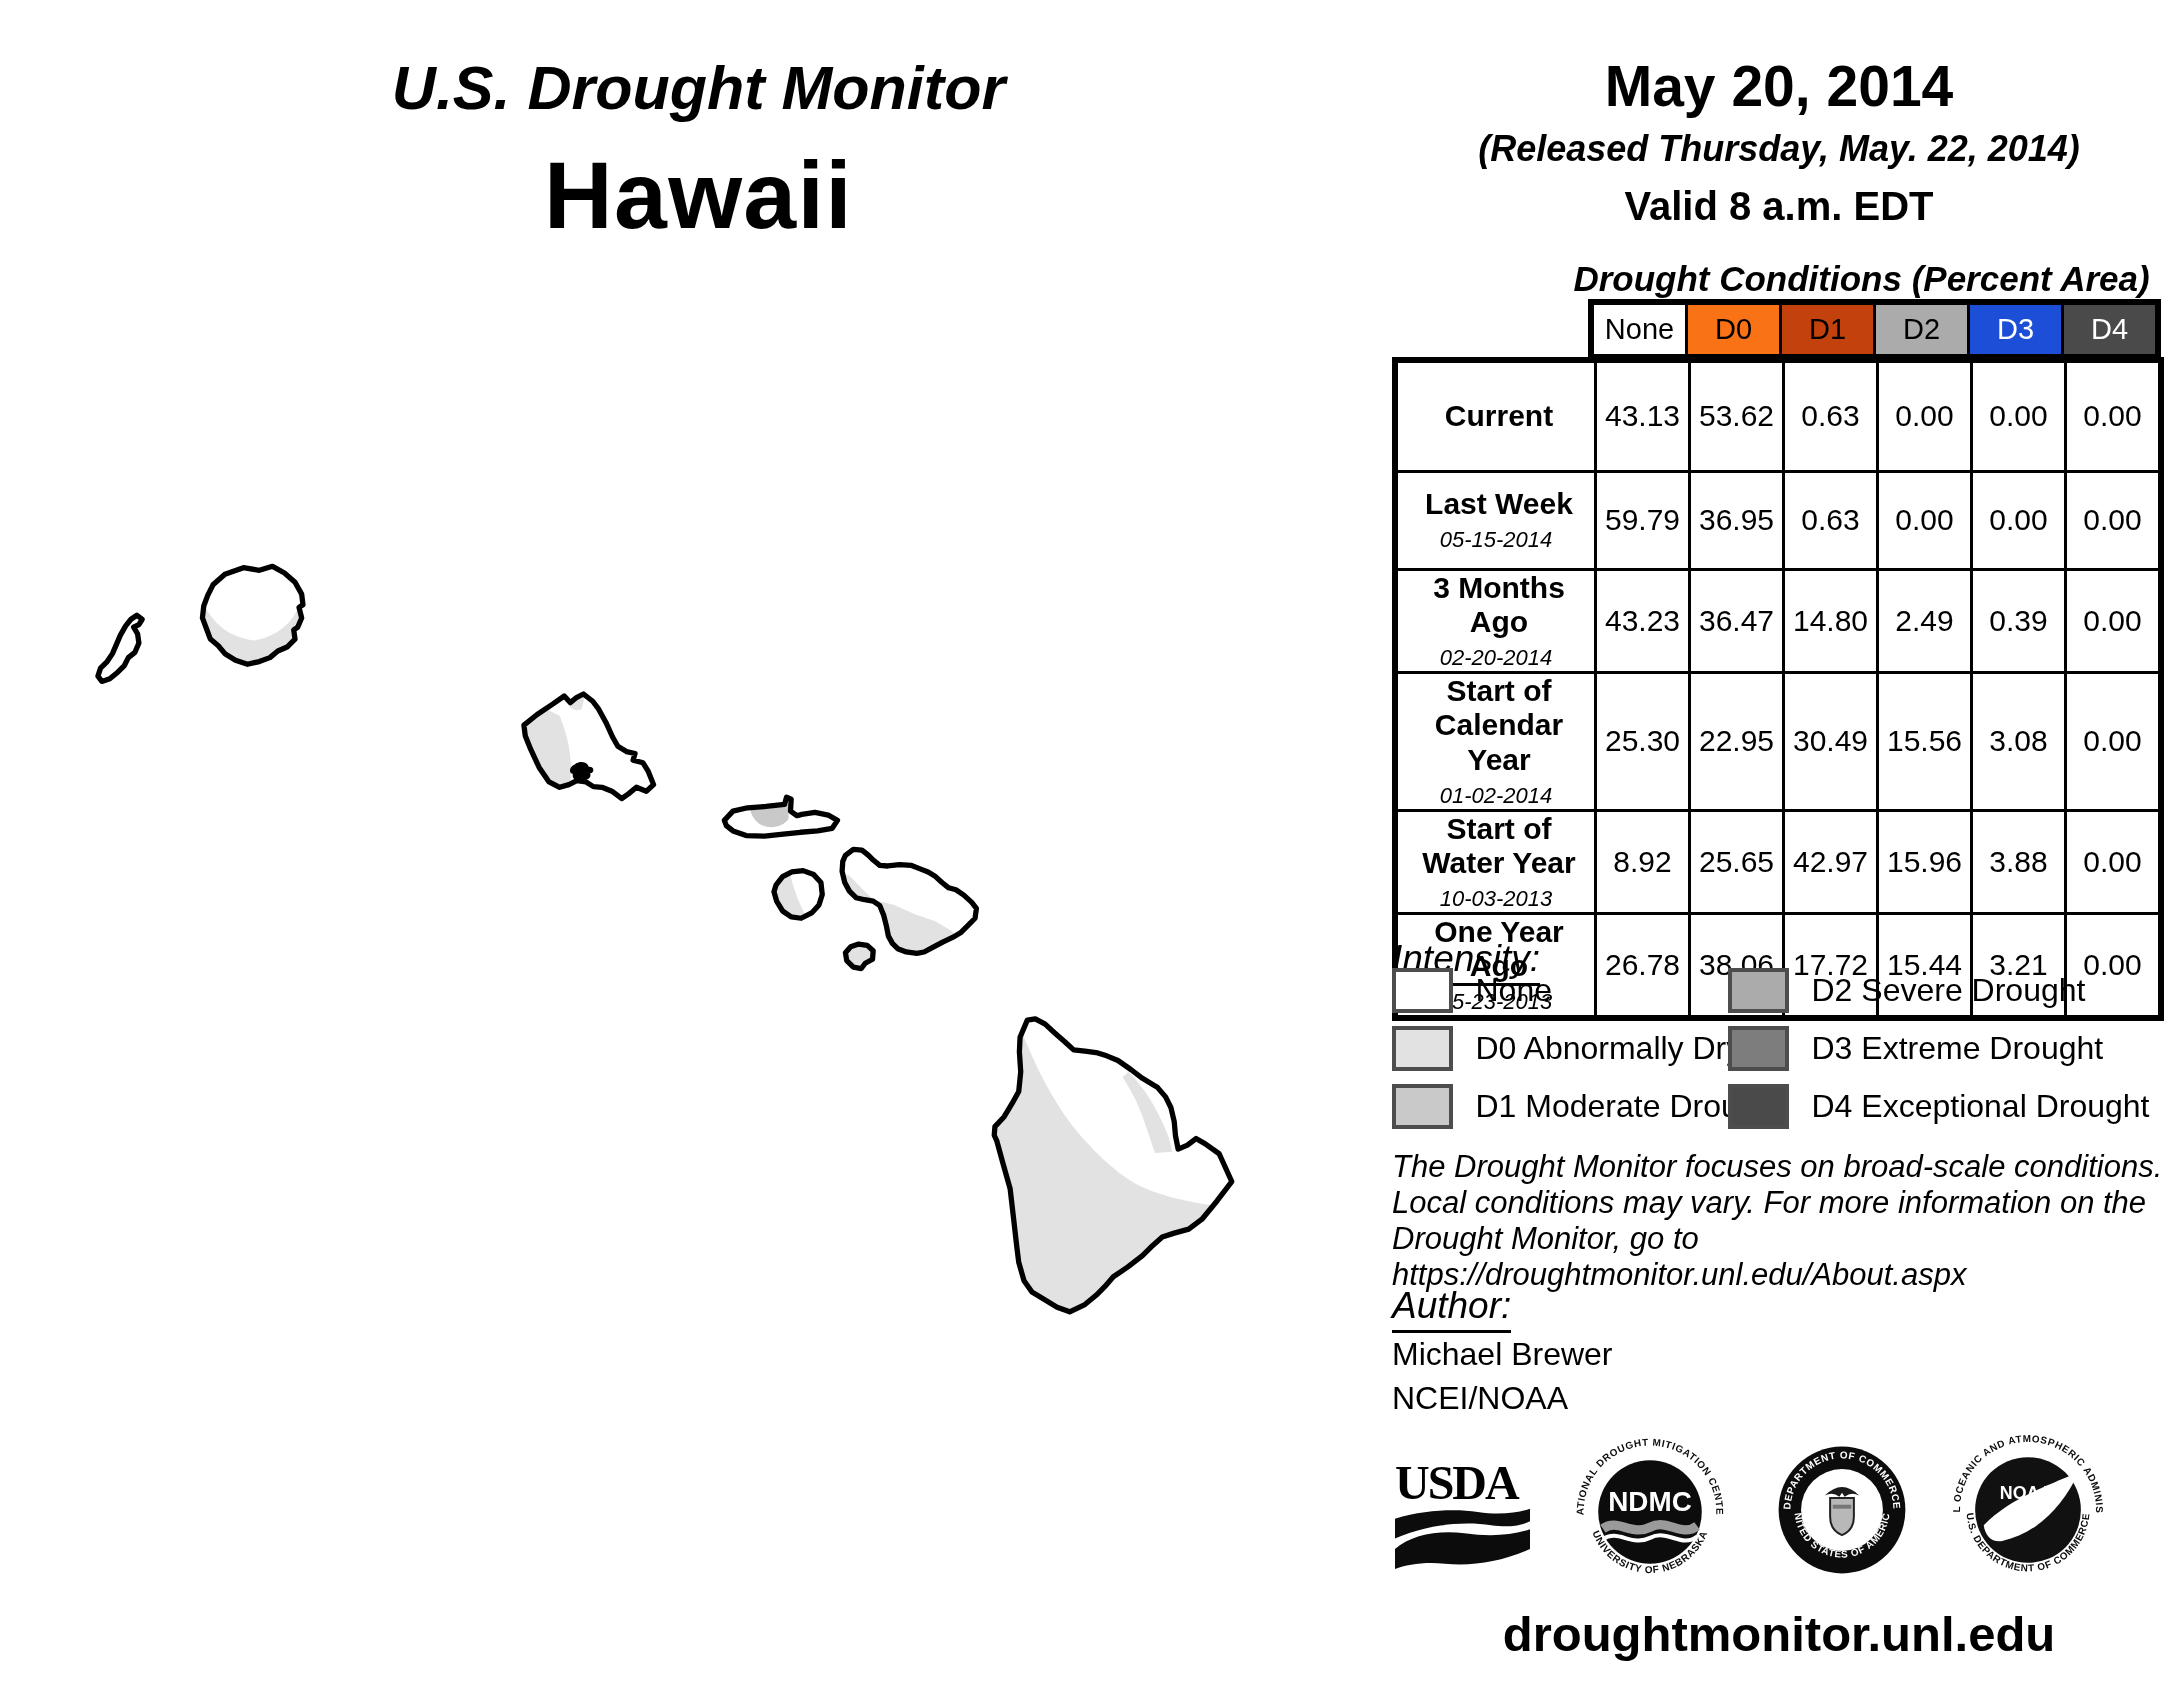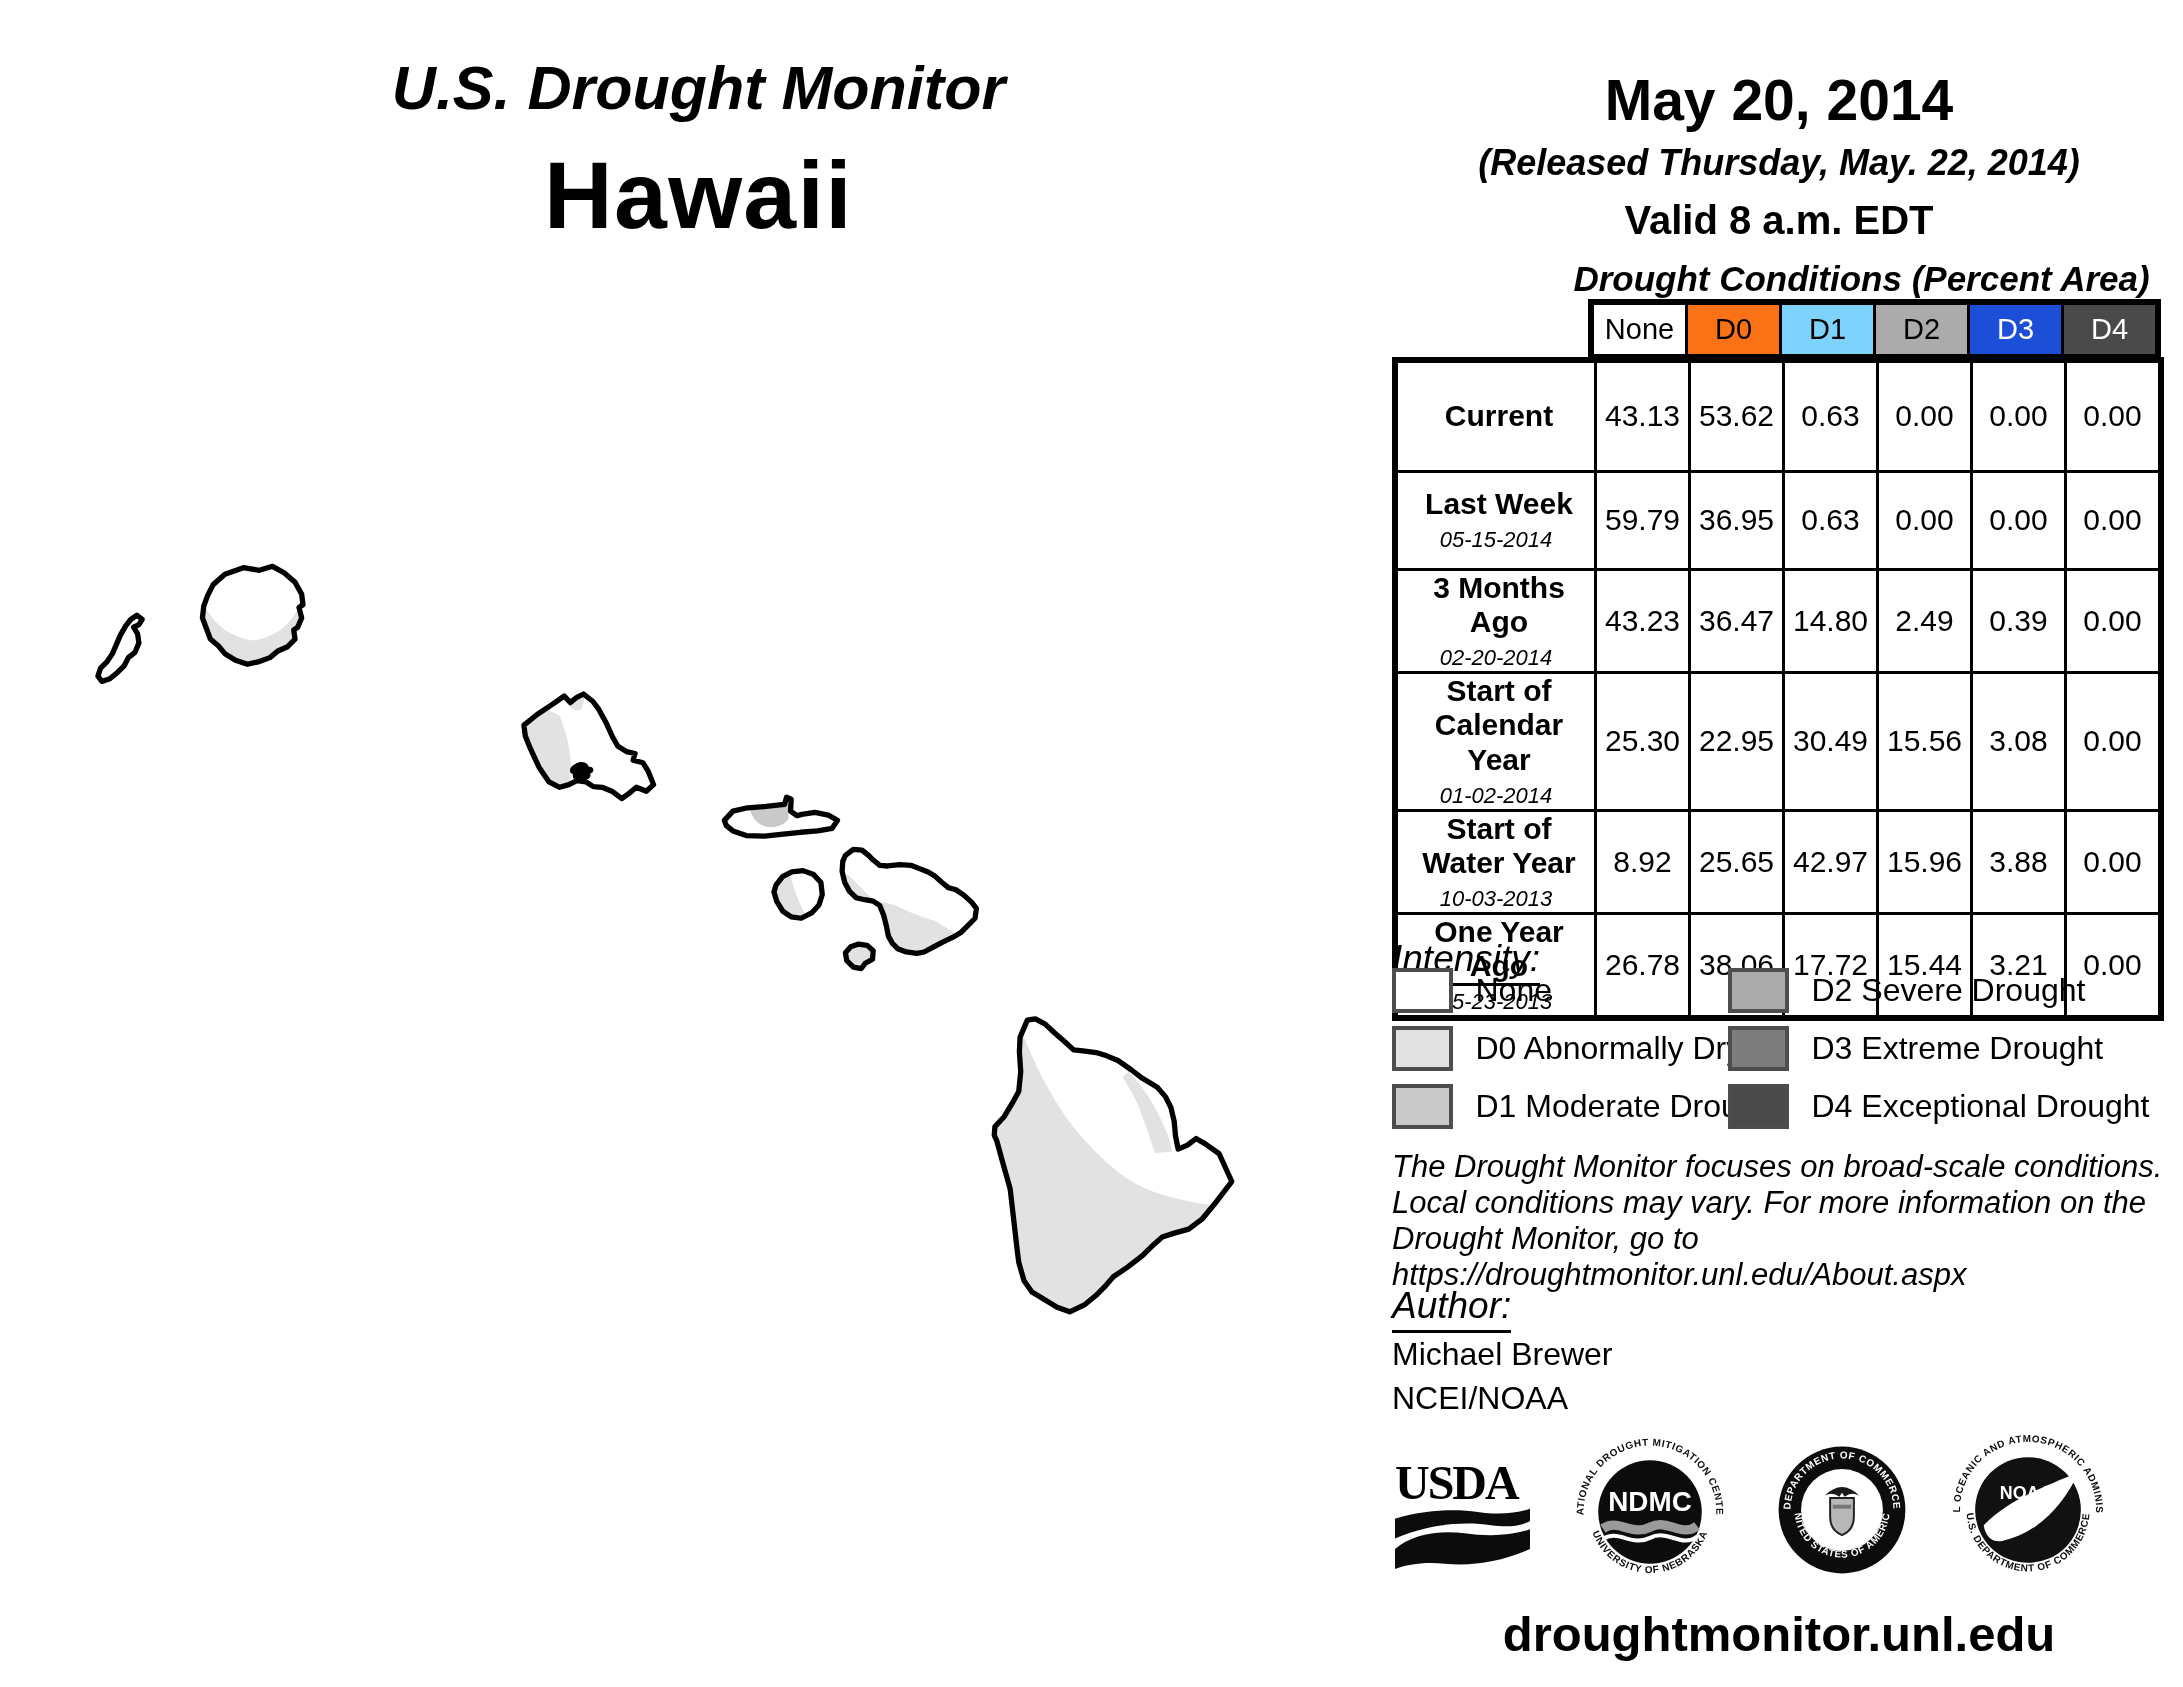--- a/index.html
+++ b/index.html
@@ -3,21 +3,21 @@
 <meta charset="utf-8">
 <style>
   html,body{margin:0;padding:0;background:#fff;}
   body{width:2183px;height:1687px;position:relative;overflow:hidden;
        font-family:"Liberation Sans","DejaVu Sans",sans-serif;color:#000;}
   .abs{position:absolute;}
   
   #map-title{left:265px;top:58px;width:867px;text-align:center;}
   #map-title .t1{font-size:61px;font-weight:bold;font-style:italic;line-height:1;}
   #map-title .t2{font-size:95px;font-weight:bold;line-height:1;margin-top:29px;letter-spacing:1.3px;}
-  #date-block{left:1408px;top:71px;width:742px;text-align:center;}
+  #date-block{left:1408px;top:57px;width:742px;text-align:center;}
   #date-block .d1{font-size:57px;font-weight:bold;line-height:1.05;}
   #date-block .d2{font-size:36px;font-weight:bold;font-style:italic;margin-top:11px;}
   #date-block .d3{font-size:40px;font-weight:bold;margin-top:14.6px;}
   #tbl-title{left:1522px;top:259px;width:679px;text-align:center;
              font-size:35px;font-style:italic;font-weight:600;}
   
   table{border-collapse:collapse;table-layout:fixed;}
   #hdr-strip{left:1588px;top:299px;}
   #hdr-strip table{border:6px solid #000;}
   #hdr-strip td{border:3.3px solid #000;width:91px;height:49px;text-align:center;
@@ -161,21 +161,21 @@
 </div>
 
 <div class="abs" id="tbl-title">Drought Conditions (Percent Area)</div>
 
 <div class="abs" id="hdr-strip">
   <table>
       <tbody>
         <tr>
     <td style="background-color: rgb(255, 255, 255);">None</td>
     <td style="background-color: #f97316;">D0</td>
-    <td style="background-color: #7dd3fc;">D1</td>
+    <td style="background-color: #c2410c;">D1</td>
     <td style="background-color: rgb(171, 171, 171);">D2</td>
     <td class="c-dark" style="background-color: #1d4ed8;">D3</td>
     <td class="c-dark" style="background-color: rgb(74, 74, 74);">D4</td>
   </tr>
       </tbody>
     </table>
 </div>
 
 <div class="abs" id="main-tbl">
   <table>

